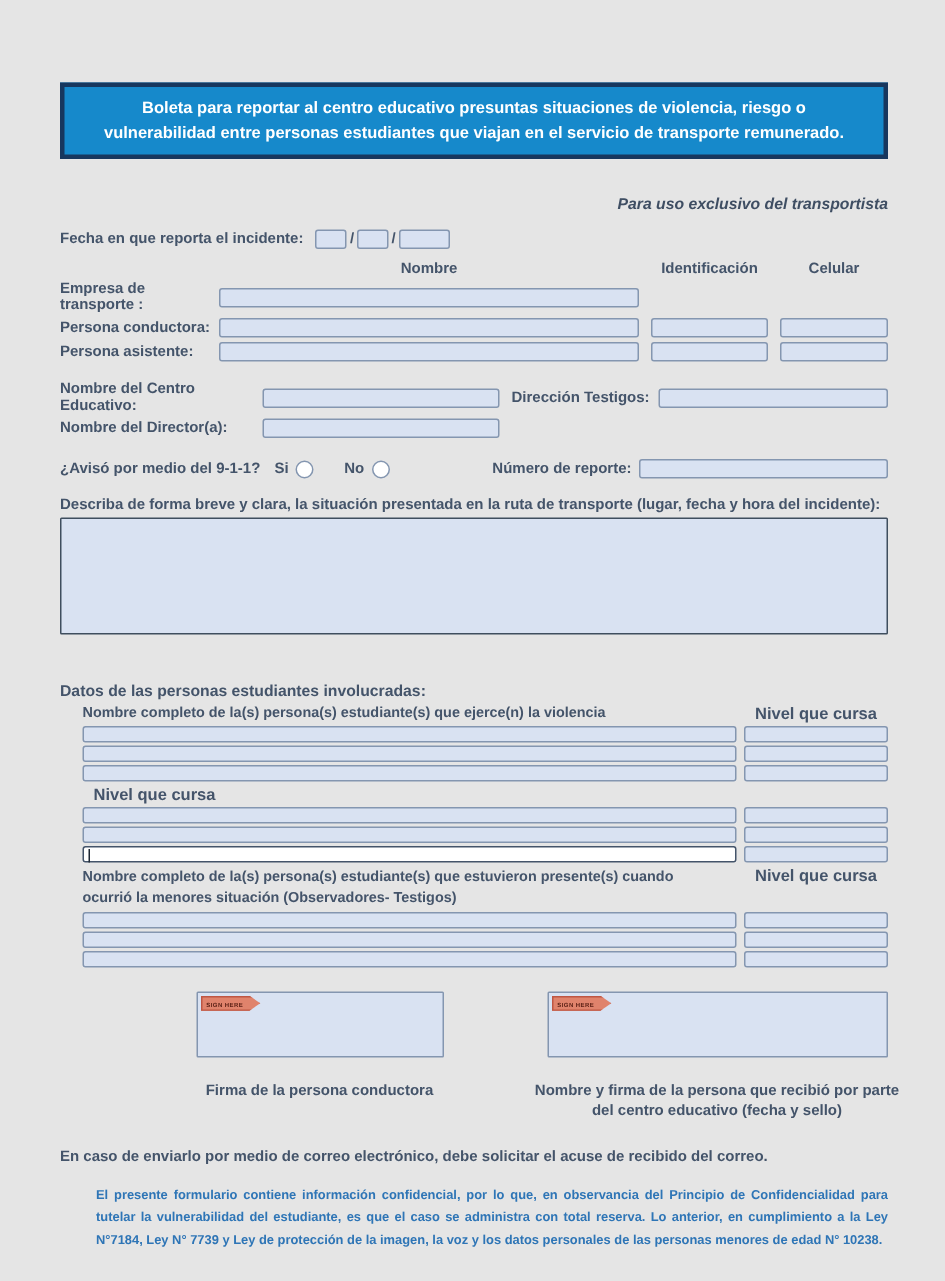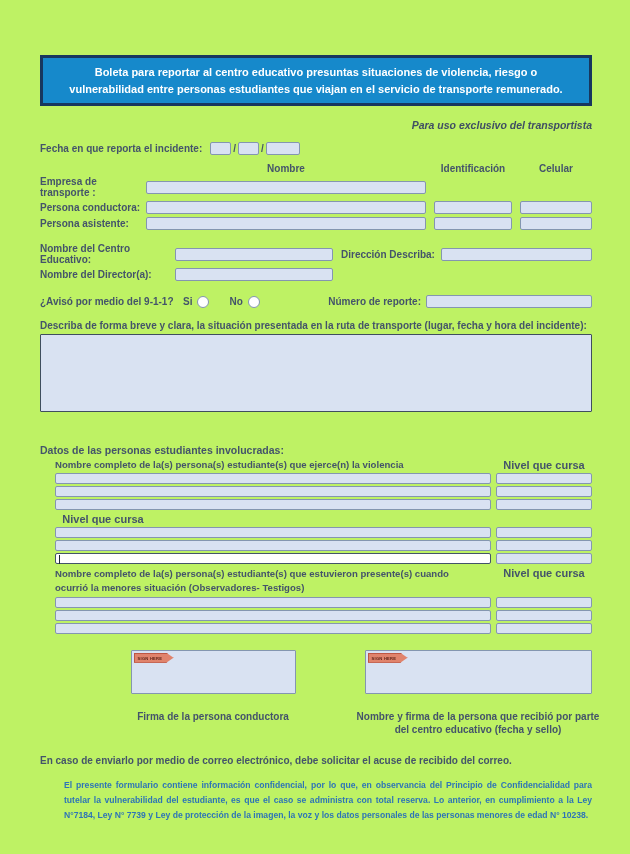--- a/index.html
+++ b/index.html
@@ -1,29 +1,29 @@
 <!DOCTYPE html>
 <html><head>
 <meta charset="utf-8">
 <style>
   * { margin:0; padding:0; box-sizing:border-box; }
   html,body { background:#ffffff; }
   .page {
-    position:relative; width:630px; height:854px; background:#bef264;
+    position:relative; width:630px; height:854px; background:#e5e5e5;
     font-family:"Liberation Sans", sans-serif; color:#44546A; overflow:hidden;
   }
   .content { position:absolute; left:40px; top:55px; width:552px; }
 
   .banner {
     background:#1689CB; border:3px solid #17375E; color:#ffffff;
     font-size:11px; font-weight:bold; text-align:center;
     padding:6px 16px; line-height:1.5;
   }
   .subtitle {
-    margin-top:13px; text-align:right; font-size:10.5px;
+    margin-top:24px; text-align:right; font-size:10.5px;
     font-weight:bold; font-style:italic; color:#3F4E63;
   }
 
   .lbl { font-size:10px; font-weight:bold; color:#44546A; }
 
   .fbox {
     background:#D9E2F2; border:1px solid #8496B0; border-radius:2px;
     height:13px; display:inline-block;
   }
   .fbox.focused { background:#ffffff; border-color:#44546A; position:relative; }
@@ -155,21 +155,21 @@
         <span class="ct-c1 fbox"></span>
         <span class="ct-c2 fbox"></span>
         <span class="ct-c3 fbox"></span>
       </div>
     </div>
 
     <div class="sc">
       <div class="sc-row">
         <span class="sc-l1 lbl">Nombre del Centro Educativo:</span>
         <span class="sc-f1 fbox"></span>
-        <span class="sc-l2 lbl">Dirección Describa:</span>
+        <span class="sc-l2 lbl">Dirección Testigos:</span>
         <span class="sc-f2 fbox"></span>
       </div>
       <div class="sc-row">
         <span class="sc-l1 lbl">Nombre del Director(a):</span>
         <span class="sc-f1 fbox"></span>
       </div>
     </div>
 
     <div class="aviso">
       <span class="aviso-q lbl">¿Avisó por medio del 9-1-1?</span>

